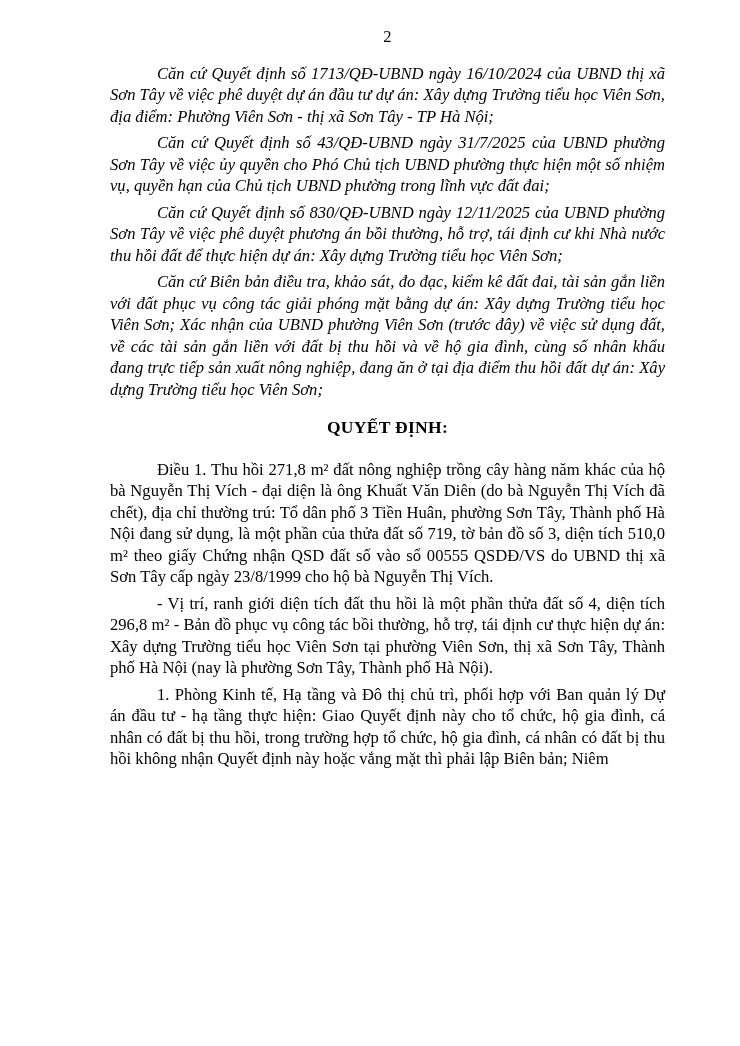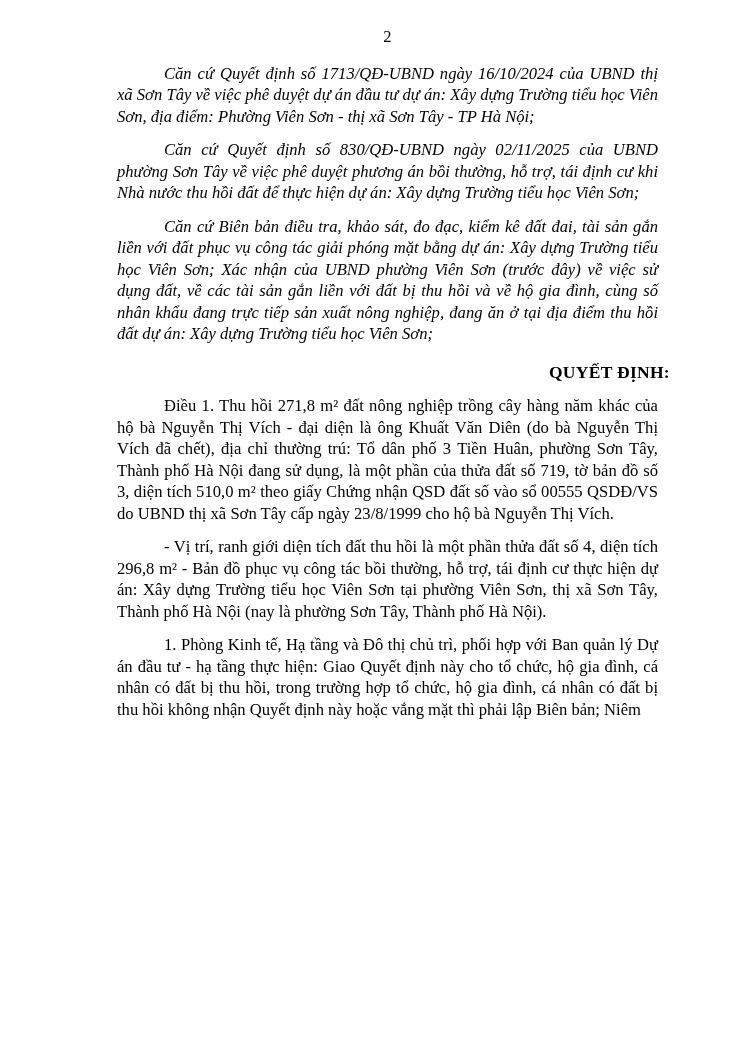--- a/index.html
+++ b/index.html
@@ -18,48 +18,49 @@
     font-size: 16.6px;
     line-height: 21.5px;
     padding: 26px 70px 0 105px;
     overflow: hidden;
   }
   .page-number {
     text-align: center;
     margin-bottom: 15px;
   }
   .page p {
-    margin: 12px;
+    margin: 5px;
     text-indent: 47px;
     text-align: justify;
   }
   .page p.it {
     font-style: italic;
   }
   .heading {
-    text-align: right;
+    text-align: center;
     font-weight: bold;
     font-size: 17.5px;
     margin-top: 17px;
-    margin-bottom: 12px;
+    margin-bottom: 20px;
     letter-spacing: 0.3px;
   }
   .lead {
     font-weight: normal;
   }
 </style>
 </head>
 <body>
 
 <div class="page">
 
   <div class="page-number">2</div>
 
   <p class="it">Căn cứ Quyết định số 1713/QĐ-UBND ngày 16/10/2024 của UBND thị xã Sơn Tây về việc phê duyệt dự án đầu tư dự án: Xây dựng Trường tiểu học Viên Sơn, địa điểm: Phường Viên Sơn - thị xã Sơn Tây - TP Hà Nội;</p>
-  <p class="it">Căn cứ Quyết định số 830/QĐ-UBND ngày 02/11/2025 của UBND phường Sơn Tây về việc phê duyệt phương án bồi thường, hỗ trợ, tái định cư khi Nhà nước thu hồi đất để thực hiện dự án: Xây dựng Trường tiểu học Viên Sơn;</p>
+  <p class="it">Căn cứ Quyết định số 43/QĐ-UBND ngày 31/7/2025 của UBND phường Sơn Tây về việc ủy quyền cho Phó Chủ tịch UBND phường thực hiện một số nhiệm vụ, quyền hạn của Chủ tịch UBND phường trong lĩnh vực đất đai;</p>
+  <p class="it">Căn cứ Quyết định số 830/QĐ-UBND ngày 12/11/2025 của UBND phường Sơn Tây về việc phê duyệt phương án bồi thường, hỗ trợ, tái định cư khi Nhà nước thu hồi đất để thực hiện dự án: Xây dựng Trường tiểu học Viên Sơn;</p>
   <p class="it">Căn cứ Biên bản điều tra, khảo sát, đo đạc, kiểm kê đất đai, tài sản gắn liền với đất phục vụ công tác giải phóng mặt bằng dự án: Xây dựng Trường tiểu học Viên Sơn; Xác nhận của UBND phường Viên Sơn (trước đây) về việc sử dụng đất, về các tài sản gắn liền với đất bị thu hồi và về hộ gia đình, cùng số nhân khẩu đang trực tiếp sản xuất nông nghiệp, đang ăn ở tại địa điểm thu hồi đất dự án: Xây dựng Trường tiểu học Viên Sơn;</p>
 
   <div class="heading">QUYẾT ĐỊNH:</div>
 
   <p><span class="lead">Điều 1.</span><span> Thu hồi 271,8 m² đất nông nghiệp trồng cây hàng năm khác của hộ bà Nguyễn Thị Vích - đại diện là ông Khuất Văn Diên (do bà Nguyễn Thị Vích đã chết), địa chỉ thường trú: Tổ dân phố 3 Tiền Huân, phường Sơn Tây, Thành phố Hà Nội đang sử dụng, là một phần của thửa đất số 719, tờ bản đồ số 3, diện tích 510,0 m² theo giấy Chứng nhận QSD đất số vào sổ 00555 QSDĐ/VS do UBND thị xã Sơn Tây cấp ngày 23/8/1999 cho hộ bà Nguyễn Thị Vích.</span></p>
 
   <p>- Vị trí, ranh giới diện tích đất thu hồi là một phần thửa đất số 4, diện tích 296,8 m² - Bản đồ phục vụ công tác bồi thường, hỗ trợ, tái định cư thực hiện dự án: Xây dựng Trường tiểu học Viên Sơn tại phường Viên Sơn, thị xã Sơn Tây, Thành phố Hà Nội (nay là phường Sơn Tây, Thành phố Hà Nội).</p>
 
 
 

